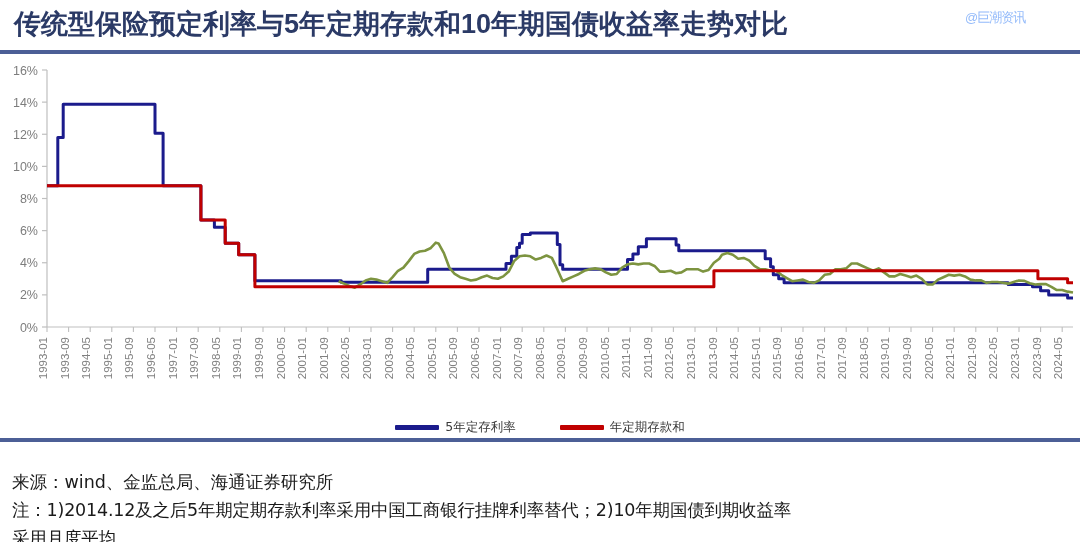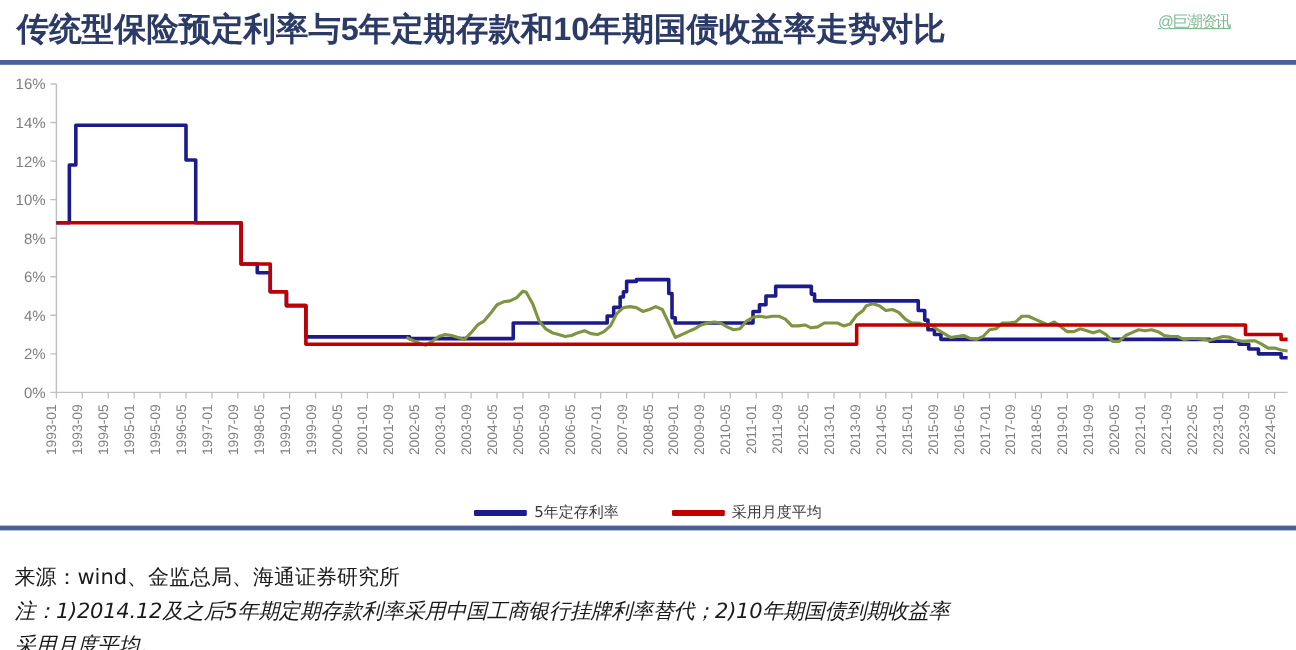--- a/index.html
+++ b/index.html
@@ -17,24 +17,23 @@
   .title{
     position:absolute;left:14px;top:6px;
     font-size:27px;font-weight:bold;
     color:#2b3a66;
     letter-spacing:0px;
     white-space:nowrap;
     font-family:"Liberation Sans","DejaVu Sans",sans-serif;
   }
   .watermark{
     position:absolute;left:965px;top:9px;
-    font-size:13px;color:#15803d;opacity:.55;
+    font-size:13px;color:#3b82f6;opacity:.55;
     letter-spacing:-1px;white-space:nowrap;
     transform:scaleY(1.05);
-    text-decoration:underline;
   }
   .rule-top{
     position:absolute;left:0;top:50px;width:1080px;height:4px;
     background:#4c5f96;
   }
   .rule-bot{
     position:absolute;left:0;top:438px;width:1080px;height:4px;
     background:#4c5f96;
   }
 
@@ -57,21 +56,21 @@
     font-family:"DejaVu Sans","Liberation Sans",sans-serif;
   }
 
   
   .footer{
     position:absolute;left:12px;top:468px;width:1060px;
     font-size:17.5px;line-height:28px;color:#1a1a1a;
     font-family:"DejaVu Sans","Liberation Sans",sans-serif;
   }
   .footer div{white-space:nowrap;}
-  .footer .note{letter-spacing:-0.2px;font-style:italic;}
+  .footer .note{letter-spacing:-0.2px;}
 </style>
 </head>
 <body>
 
 <div id="page">
 
   <div class="title-wrap">
     <div class="title">传统型保险预定利率与5年定期存款和10年期国债收益率走势对比</div>
     <div class="watermark">@巨潮资讯</div>
   </div>
@@ -201,21 +200,21 @@
       </svg>
   </div>
 
   <div class="legend">
     <div class="legend-item">
       <span class="legend-swatch" style="background: rgb(27, 27, 140);"></span>
       <span class="legend-label">5年定存利率</span>
     </div>
     <div class="legend-item">
       <span class="legend-swatch" style="background: rgb(192, 0, 0);"></span>
-      <span class="legend-label">采用月度平均</span>
+      <span class="legend-label">年定期存款和</span>
     </div>
   </div>
 
   <div class="rule-bot"></div>
 
   <div class="footer">
     <div>来源：wind、金监总局、海通证券研究所</div>
     <div class="note">注：1)2014.12及之后5年期定期存款利率采用中国工商银行挂牌利率替代；2)10年期国债到期收益率</div>
     <div class="note">采用月度平均。</div>
   </div>

